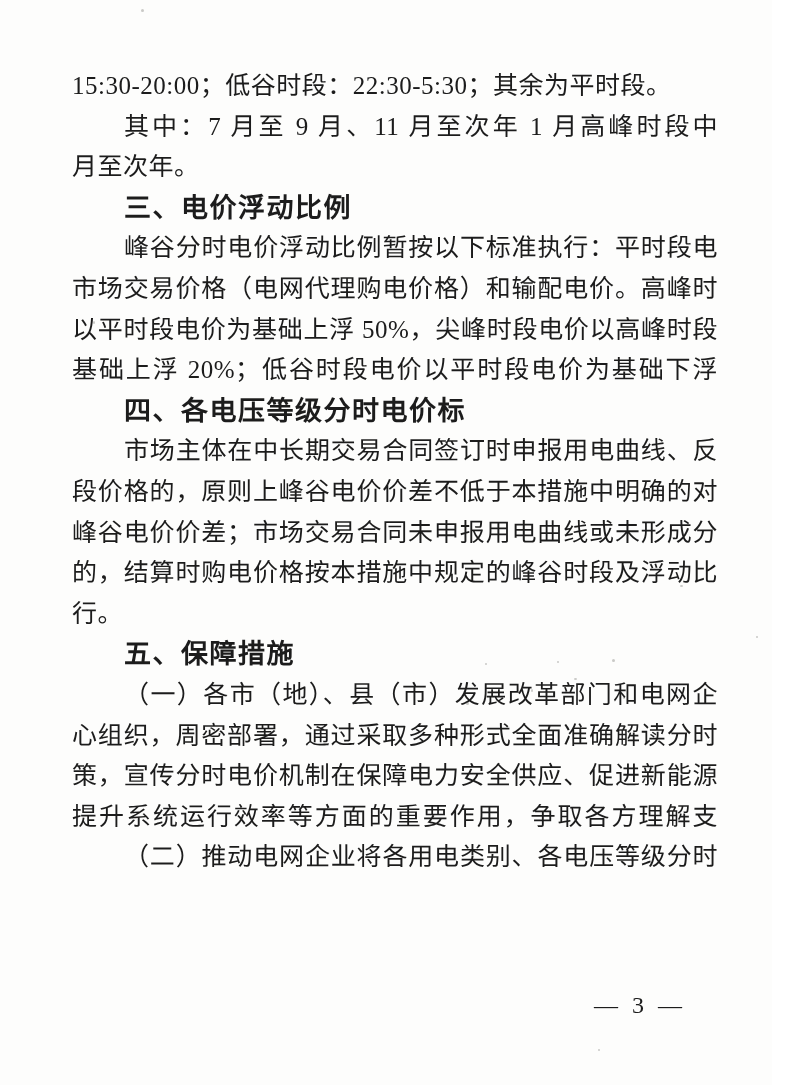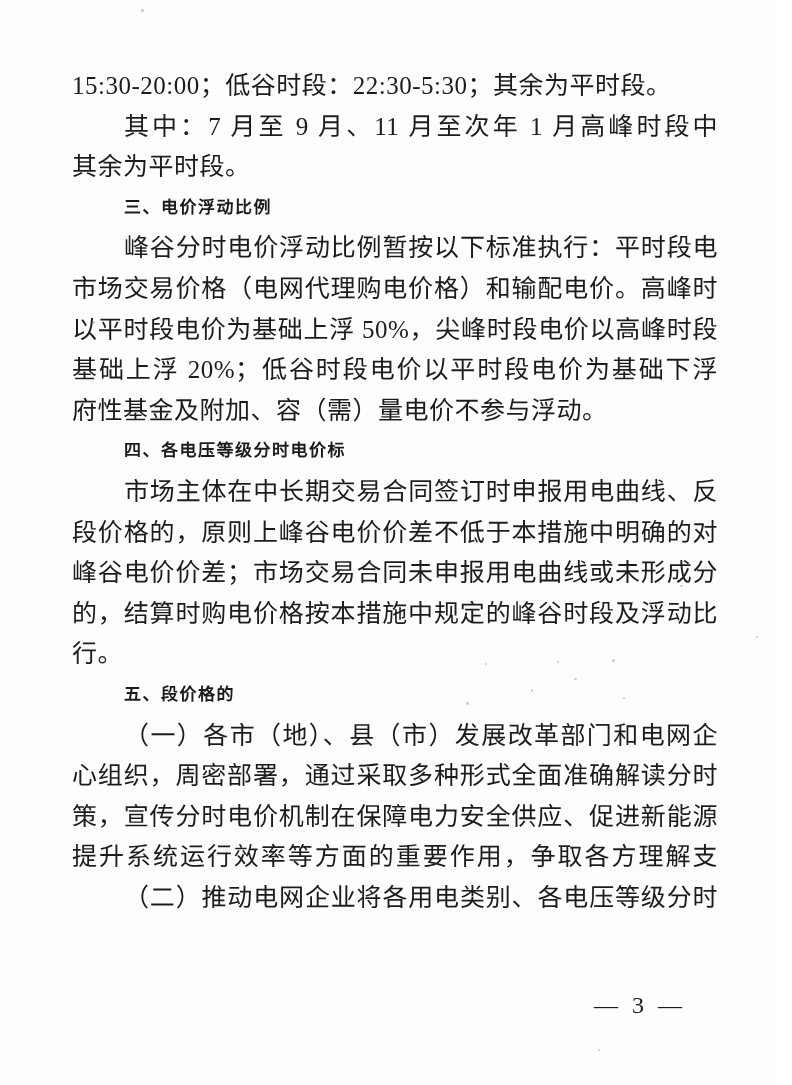--- a/index.html
+++ b/index.html
@@ -36,21 +36,21 @@
     text-align: justify;
     text-align-last: justify;
     overflow: hidden;
   }
   .indent {
     text-indent: 52px;
   }
   .heading {
     font-family: "Liberation Sans", "DejaVu Sans", sans-serif;
     font-weight: bold;
-    font-size: 17px;
+    font-size: 27px;
     letter-spacing: 1.5px;
   }
   .footer {
     position: absolute;
     top: 992px;
     right: 86px;
     font-size: 24px;
     letter-spacing: 4px;
     color: #1c1c1c;
   }
@@ -75,34 +75,33 @@
   .s12 { left: 756px; top: 636px;  width: 2px; height: 2px; }
 </style>
 </head>
 <body>
 
 <div class="page">
 
   <div class="content">
     <div class="line">15:30-20:00；低谷时段：22:30-5:30；其余为平时段。</div>
     <div class="line indent fill">其中：7 月至 9 月、11 月至次年 1 月高峰时段中 16:30-18:30</div>
-    <div class="line">其余为平时段。</div>
+    <div class="line">月至次年。</div>
     <div class="line heading indent">三、电价浮动比例</div>
     <div class="line indent fill">峰谷分时电价浮动比例暂按以下标准执行：平时段电价包括</div>
     <div class="line fill">市场交易价格（电网代理购电价格）和输配电价。高峰时段电价</div>
     <div class="line fill">以平时段电价为基础上浮 50%，尖峰时段电价以高峰时段电价为</div>
     <div class="line fill">基础上浮 20%；低谷时段电价以平时段电价为基础下浮 50%。政</div>
-    <div class="line">府性基金及附加、容（需）量电价不参与浮动。</div>
     <div class="line heading indent">四、各电压等级分时电价标</div>
     <div class="line indent fill">市场主体在中长期交易合同签订时申报用电曲线、反映各时</div>
     <div class="line fill">段价格的，原则上峰谷电价价差不低于本措施中明确的对应时段</div>
     <div class="line fill">峰谷电价价差；市场交易合同未申报用电曲线或未形成分时价格</div>
     <div class="line fill">的，结算时购电价格按本措施中规定的峰谷时段及浮动比例执</div>
     <div class="line">行。</div>
-    <div class="line heading indent">五、段价格的</div>
+    <div class="line heading indent">五、保障措施</div>
     <div class="line indent fill">（一）各市（地）、县（市）发展改革部门和电网企业要精</div>
     <div class="line fill">心组织，周密部署，通过采取多种形式全面准确解读分时电价政</div>
     <div class="line fill">策，宣传分时电价机制在保障电力安全供应、促进新能源消纳、</div>
     <div class="line fill">提升系统运行效率等方面的重要作用，争取各方理解支持，确保</div>
     <div class="line indent fill">（二）推动电网企业将各用电类别、各电压等级分时电价标</div>
   </div>
 
   <div class="footer">— 3 —</div>
 
   <div class="speck s1"></div>

